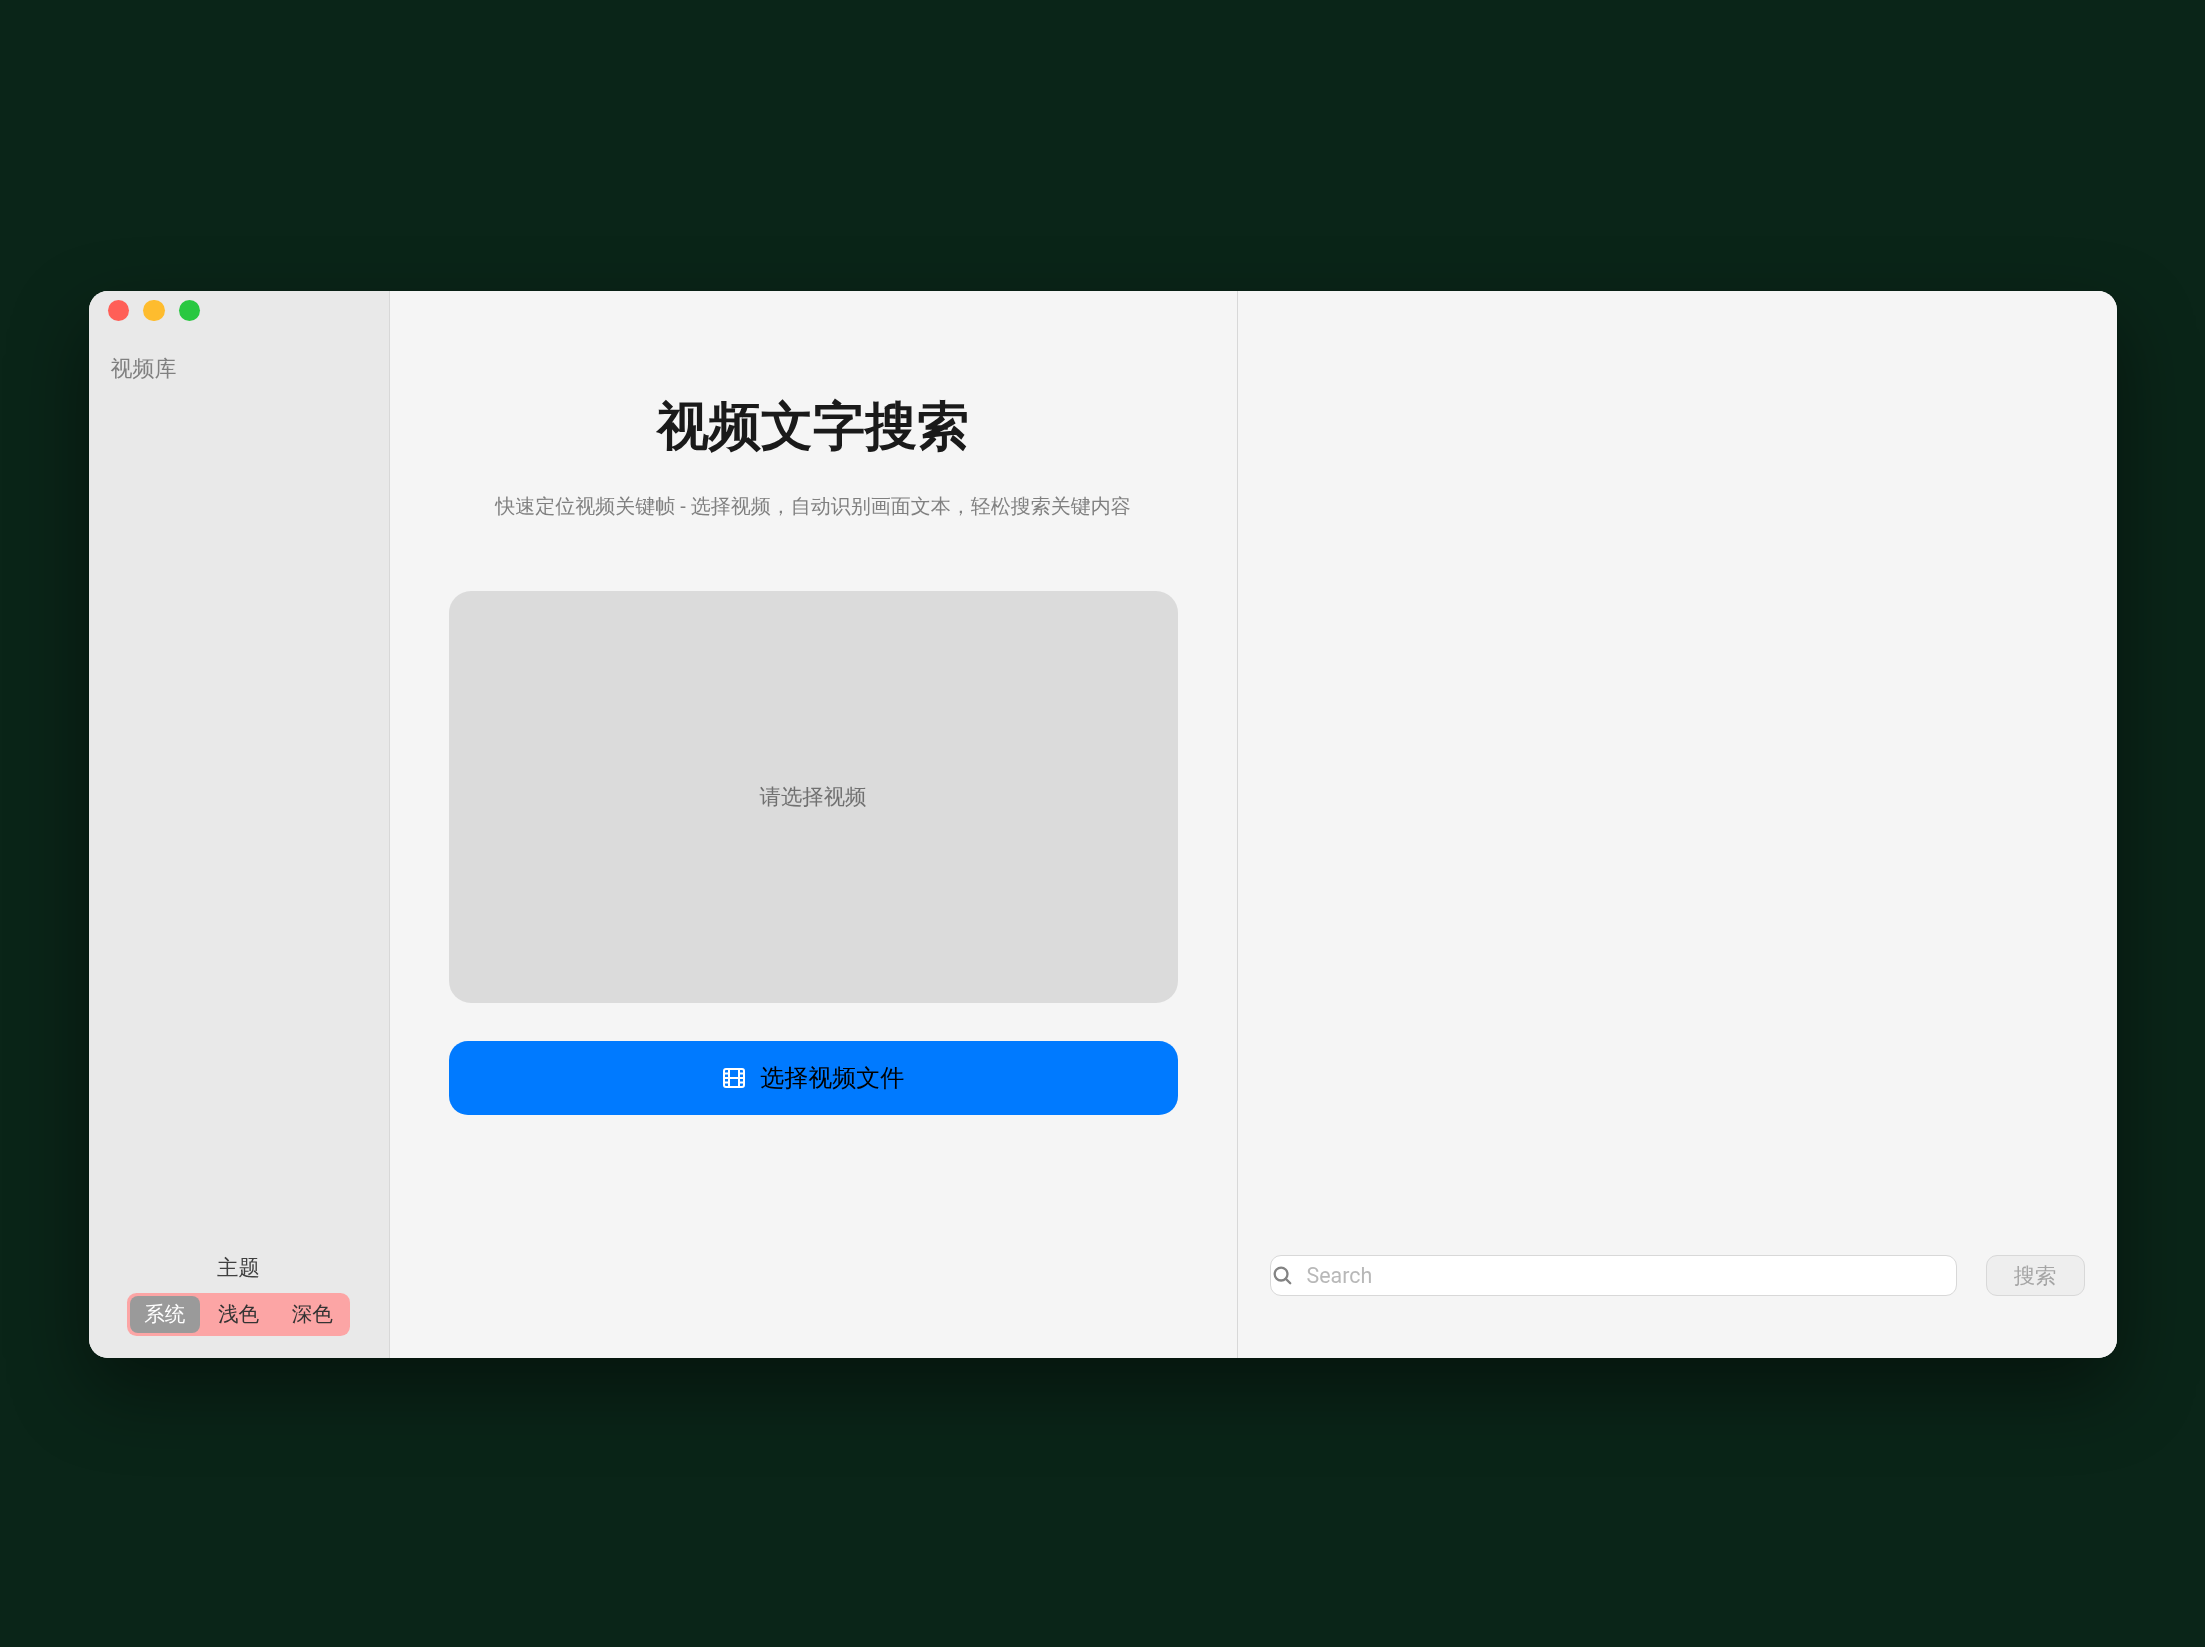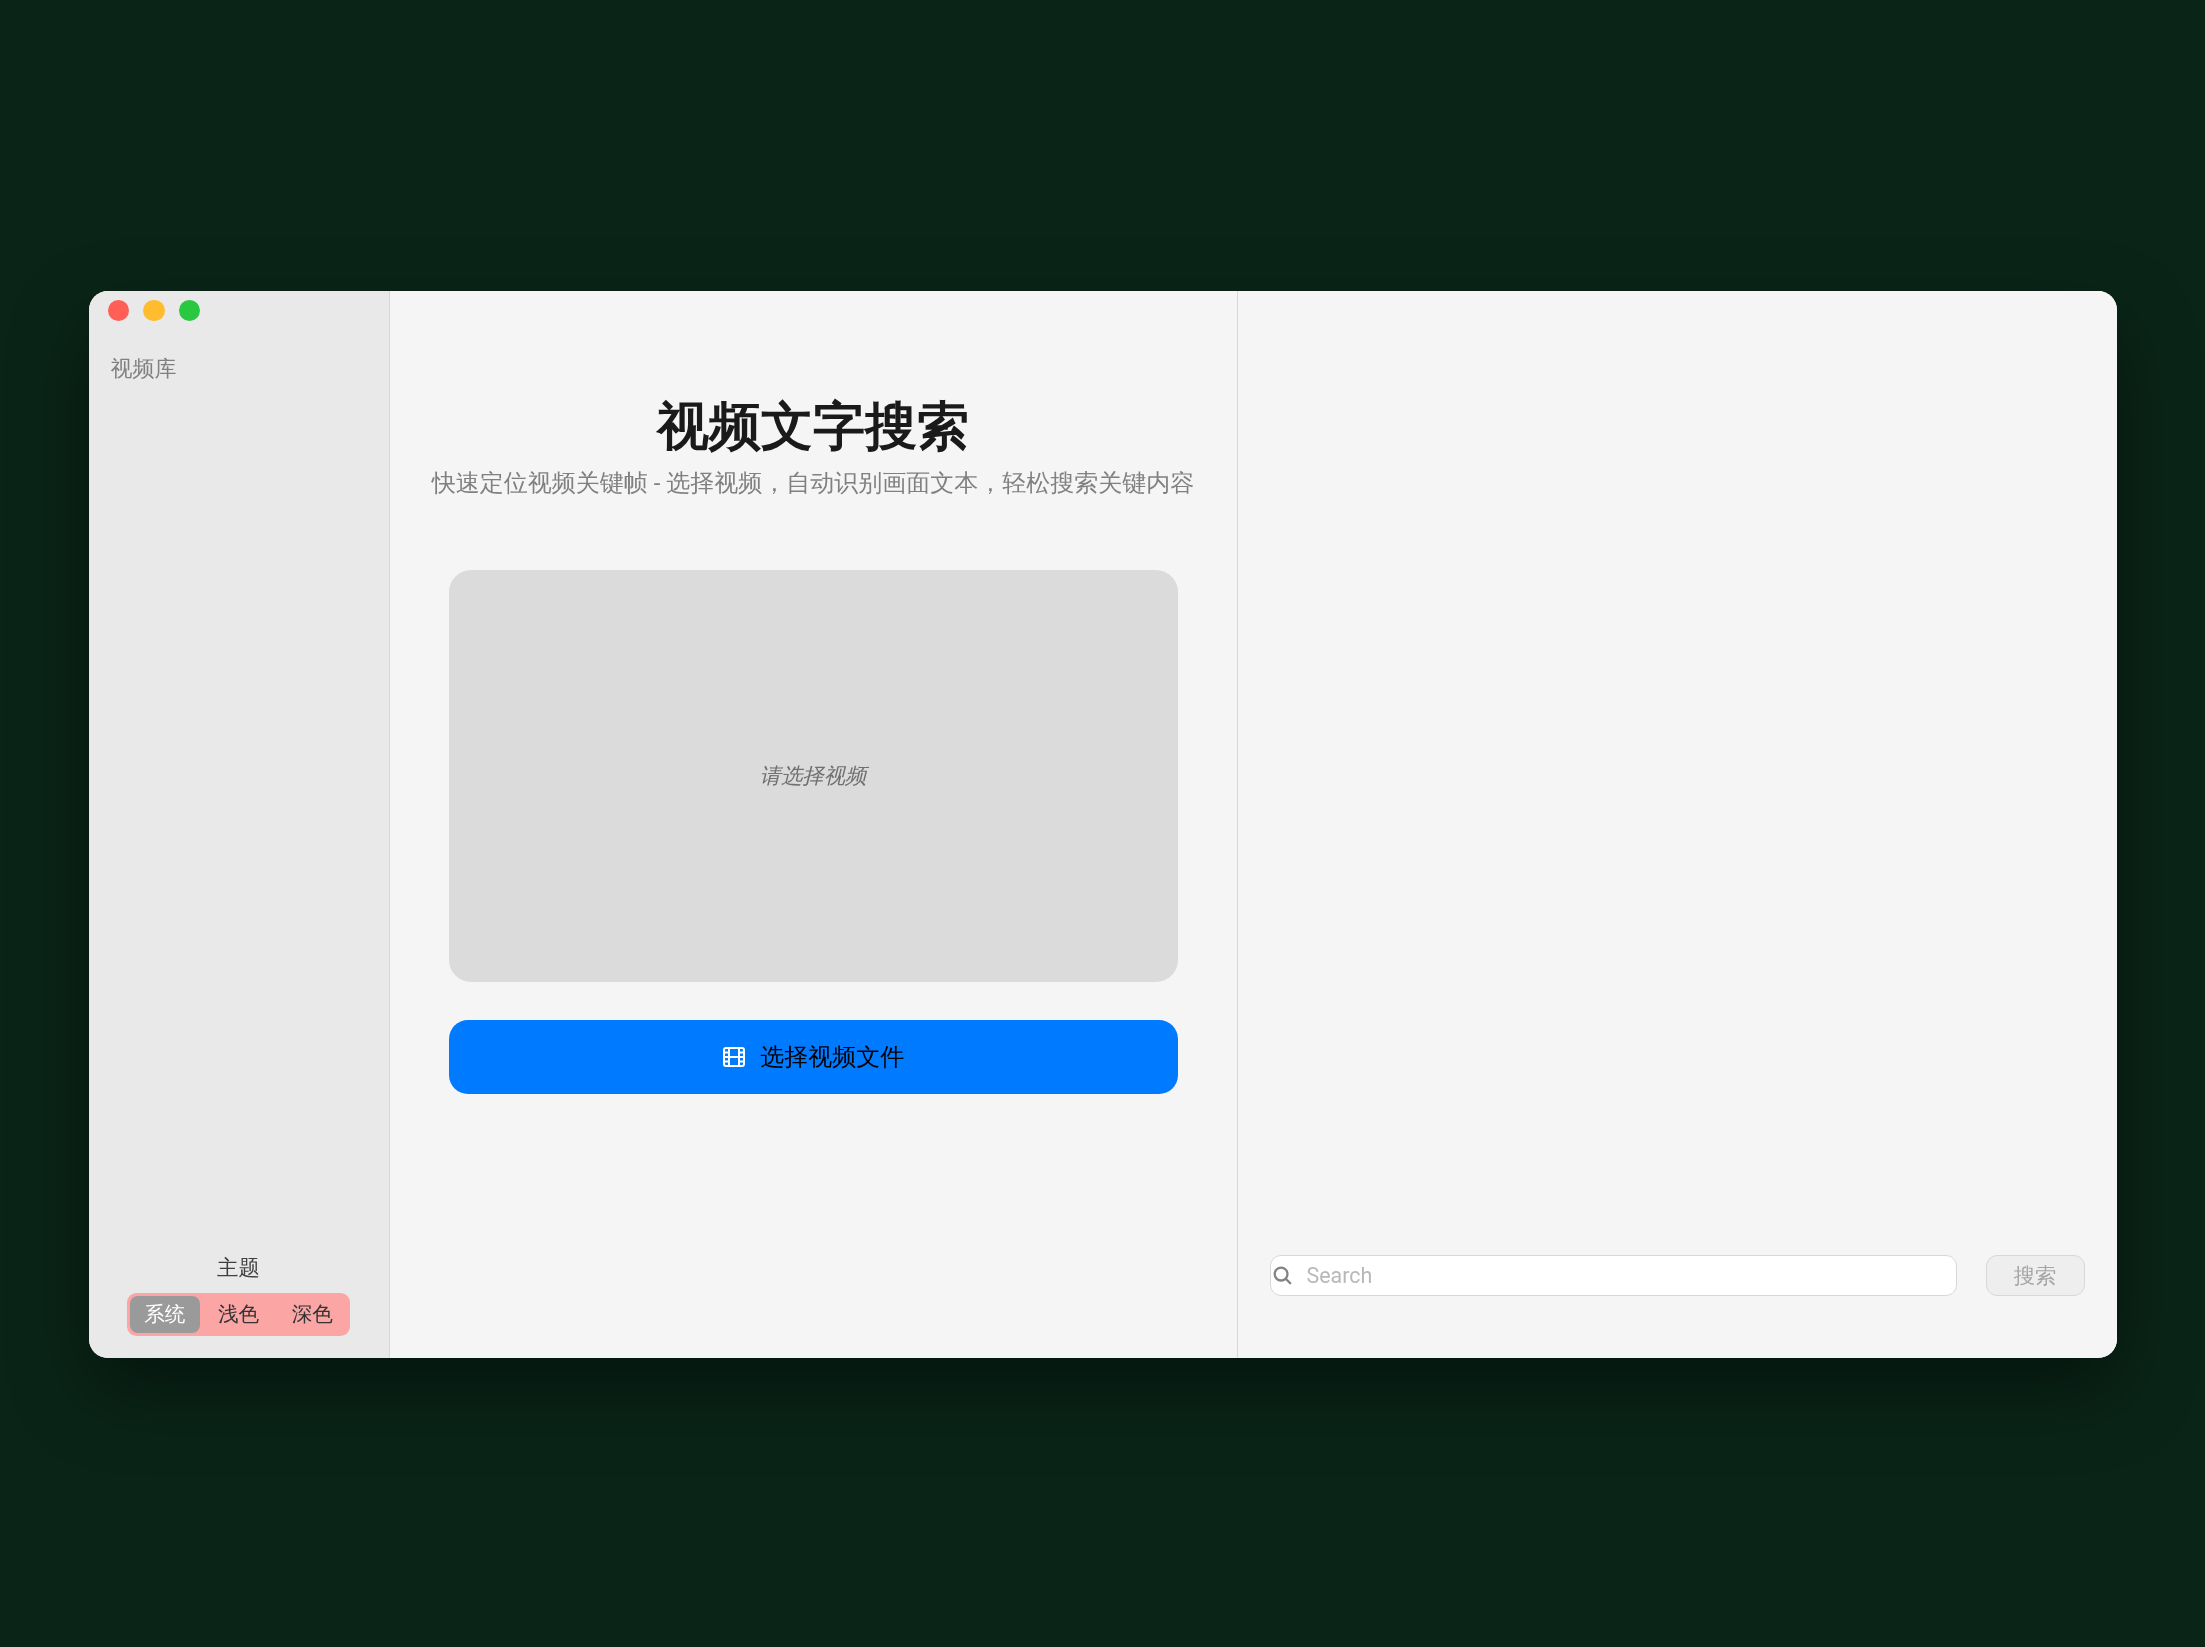--- a/index.html
+++ b/index.html
@@ -115,35 +115,34 @@
       flex-direction: column;
       align-items: center;
     }
     .page-title {
       font-size: 52px;
       font-weight: 700;
       color: #1a1a1a;
       margin-top: 38px;
     }
     .page-subtitle {
-      font-size: 24px;
+      font-size: 20px;
       color: #808080;
-      margin-top: 5px;
+      margin-top: 31px;
       text-align: center;
     }
     .video-placeholder {
       width: 729px;
       height: 412px;
       background: #dbdbdb;
       border-radius: 22px;
       margin-top: 71px;
       display: flex;
       align-items: center;
       justify-content: center;
-      font-style: italic;
     }
     .video-placeholder-text {
       color: #707070;
       font-size: 21.4px;
     }
     .select-button {
       width: 729px;
       height: 74px;
       background: #007aff;
       border: none;

